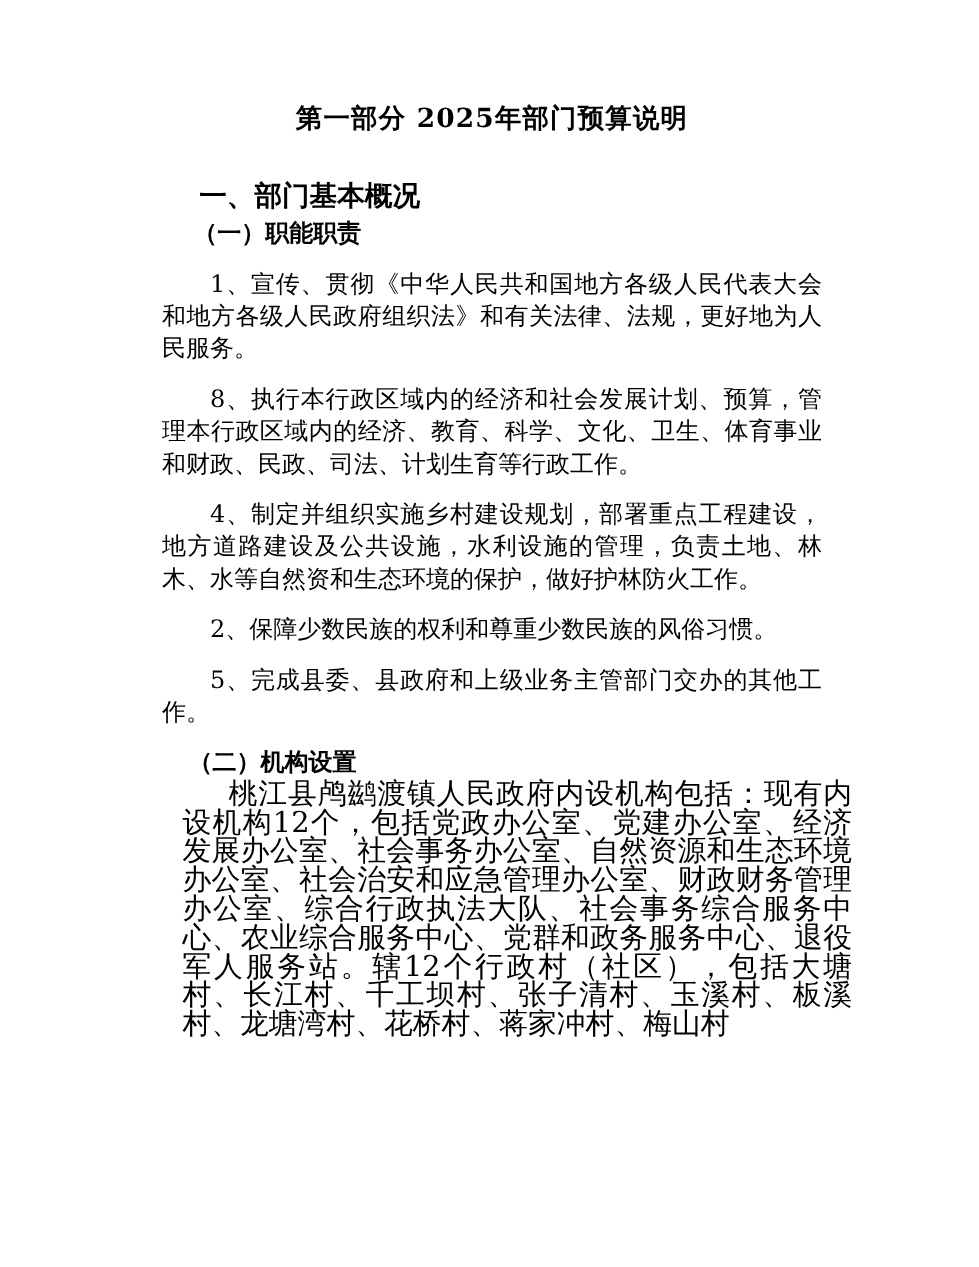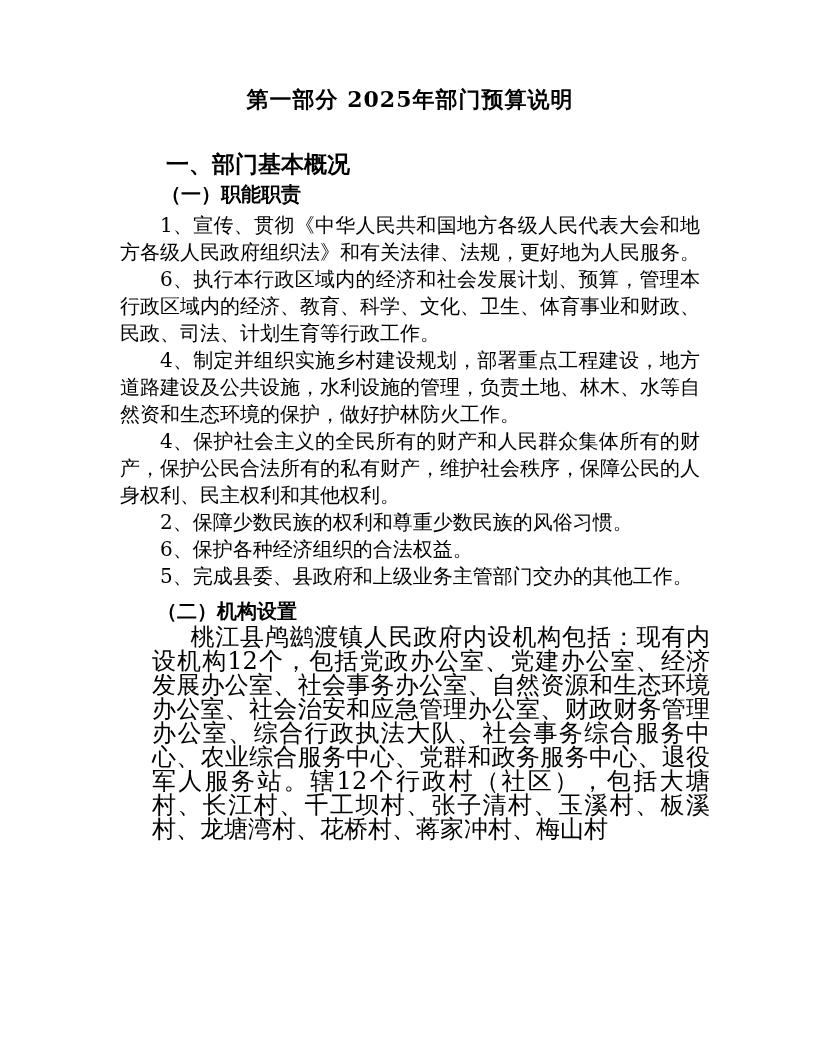--- a/index.html
+++ b/index.html
@@ -39,21 +39,21 @@
     line-height: 27px;
     text-indent: 1.85em;
     margin: 4px;
   }
   .para {
     font-size: 20px;
     line-height: 27px;
     text-align: justify;
     text-indent: 2em;
     word-break: break-all;
-    margin: 0;
+    margin: 15px;
   }
   .h2-org {
     font-size: 20px;
     font-weight: bold;
     line-height: 27px;
     text-indent: 1.85em;
     margin: 8px 0 0 0;
   }
   .para-org {
     font-size: 24px;
@@ -70,29 +70,27 @@
 <div class="page">
 
   <h1 class="doc-title">第一部分 2025年部门预算说明</h1>
 
   <h2 class="h1">一、部门基本概况</h2>
 
   <h3 class="h2">（一）职能职责</h3>
 
   <p class="para">1、宣传、贯彻《中华人民共和国地方各级人民代表大会和地方各级人民政府组织法》和有关法律、法规，更好地为人民服务。</p>
 
-  <p class="para">6、执行本行政区域内的经济和社会发展计划、预算，管理本行政区域内的经济、教育、科学、文化、卫生、体育事业和财政、民政、司法、计划生育等行政工作。</p>
+  <p class="para">8、执行本行政区域内的经济和社会发展计划、预算，管理本行政区域内的经济、教育、科学、文化、卫生、体育事业和财政、民政、司法、计划生育等行政工作。</p>
 
   <p class="para">4、制定并组织实施乡村建设规划，部署重点工程建设，地方道路建设及公共设施，水利设施的管理，负责土地、林木、水等自然资和生态环境的保护，做好护林防火工作。</p>
 
-  <p class="para">4、保护社会主义的全民所有的财产和人民群众集体所有的财产，保护公民合法所有的私有财产，维护社会秩序，保障公民的人身权利、民主权利和其他权利。</p>
 
   <p class="para">2、保障少数民族的权利和尊重少数民族的风俗习惯。</p>
 
-  <p class="para">6、保护各种经济组织的合法权益。</p>
 
   <p class="para">5、完成县委、县政府和上级业务主管部门交办的其他工作。</p>
 
   <h3 class="h2-org">（二）机构设置</h3>
 
   <p class="para-org">桃江县鸬鹚渡镇人民政府内设机构包括：现有内设机构12个，包括党政办公室、党建办公室、经济发展办公室、社会事务办公室、自然资源和生态环境办公室、社会治安和应急管理办公室、财政财务管理办公室、综合行政执法大队、社会事务综合服务中心、农业综合服务中心、党群和政务服务中心、退役军人服务站。辖12个行政村（社区），包括大塘村、长江村、千工坝村、张子清村、玉溪村、板溪村、龙塘湾村、花桥村、蒋家冲村、梅山村</p>
 
 </div>
 
 </body></html>

